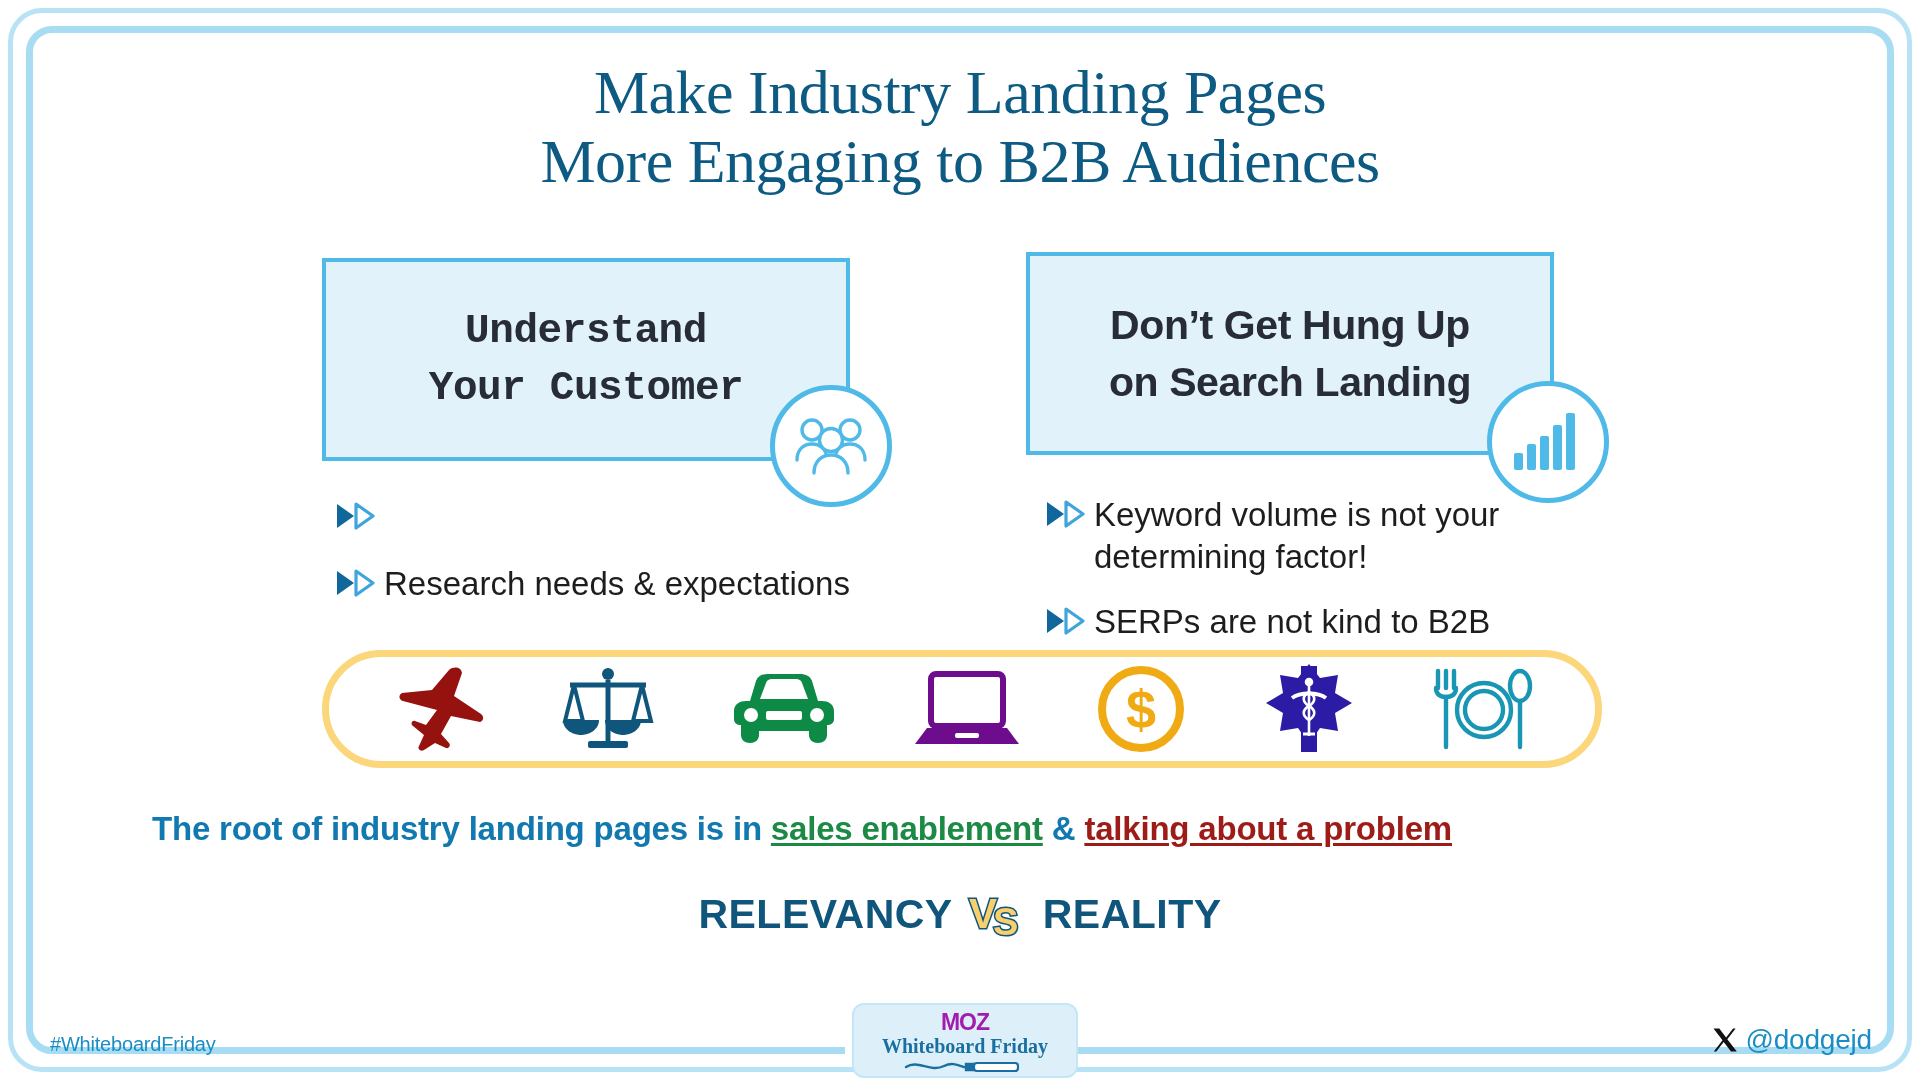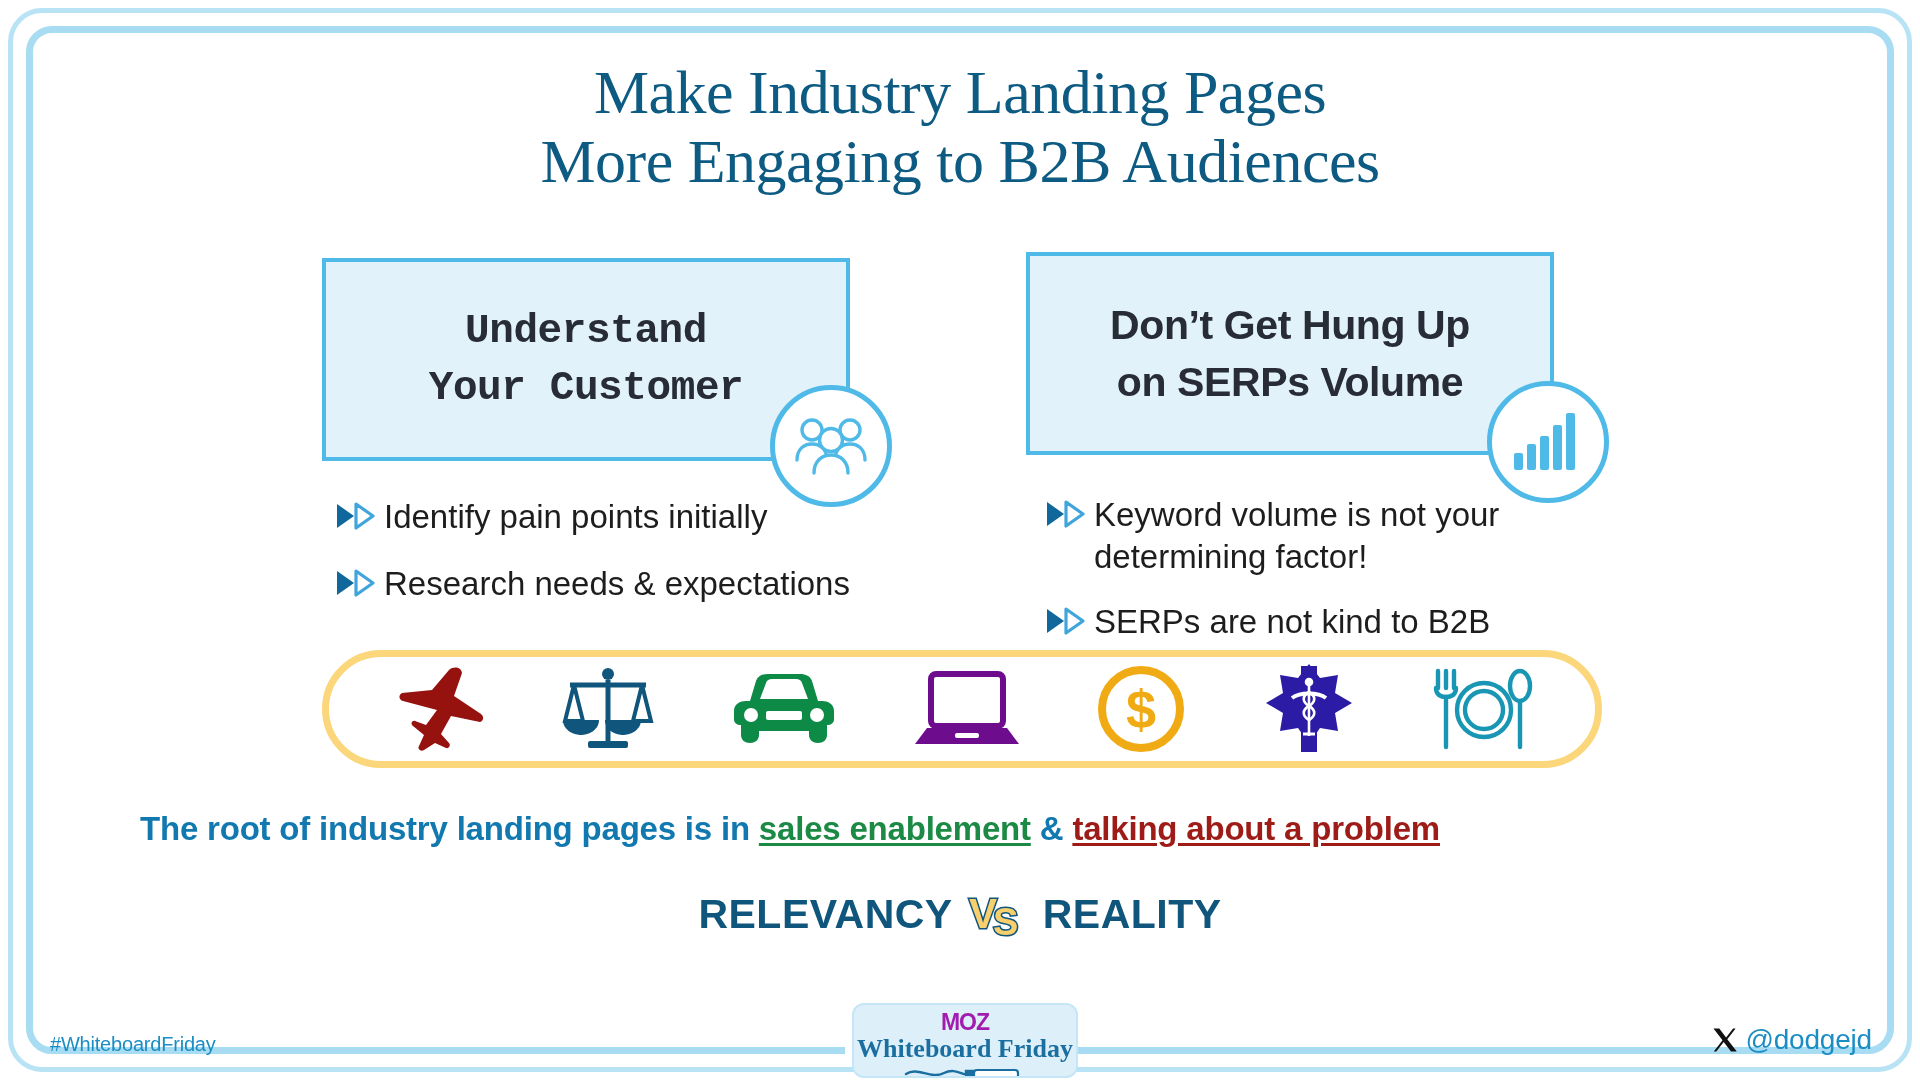--- a/index.html
+++ b/index.html
@@ -141,21 +141,21 @@
     display: flex;
     align-items: center;
     justify-content: space-around;
     padding: 0 24px;
   }
   .strip-icon { display: flex; align-items: center; justify-content: center; }
 
   
   .root-line {
     position: absolute;
-    left: 4px;
+    left: 16px;
     top: 810px;
     width: 1572px;
     text-align: center;
     font-size: 33px;
     font-weight: bold;
     color: #1179af;
     letter-spacing: -0.2px;
   }
   .root-line .hl-green { color: #1c8a45; text-decoration: underline; text-underline-offset: 3px; }
   .root-line .hl-red   { color: #9e1c18; text-decoration: underline; text-underline-offset: 3px; }
@@ -230,21 +230,21 @@
     font-family: "Liberation Sans", sans-serif;
     font-weight: bold;
     font-size: 23px;
     color: #a21caf;
     letter-spacing: -1px;
     line-height: 1;
   }
   .moz-sub {
     font-family: "Liberation Serif", serif;
     font-weight: bold;
-    font-size: 26px;
+    font-size: 20px;
     color: #1a6fa0;
     line-height: 1.1;
     margin-top: 1px;
     text-align: center;
   }
   .moz-marker { margin-top: 1px; }
 </style>
 </head>
 <body>
 
@@ -274,21 +274,21 @@
         <path d="M44 49 C44 38 51 33 59 33 C67 33 74 38 74 49"></path>
 
         <circle cx="40" cy="29" r="11.5" fill="#ffffff"></circle>
         <path d="M23 62 C23 50 31 44 40 44 C49 44 57 50 57 62" fill="#ffffff"></path>
       </svg>
     </span>
   </div>
 
   <div class="hbox" id="box-right">
     <span>Don’t Get Hung Up</span>
-    <span>on SERPs Volume</span>
+    <span>on Search Landing</span>
   </div>
 
   <div class="badge-circle" id="badge-chart">
     <span>
       <svg width="74" height="62" viewBox="0 0 74 62" fill="#4fb9e8">
         <rect x="3" y="44" width="9" height="17" rx="2"></rect>
         <rect x="16" y="35" width="9" height="26" rx="2"></rect>
         <rect x="29" y="27" width="9" height="34" rx="2"></rect>
         <rect x="42" y="16" width="9" height="45" rx="2"></rect>
         <rect x="55" y="4" width="9" height="57" rx="2"></rect>
@@ -298,21 +298,20 @@
 
   <div class="bullets" id="bullets-left">
 
     <div class="bullet-row">
       <span class="bullet-mark">
         <svg width="40" height="30" viewBox="0 0 40 30">
           <polygon points="1,3 18,15 1,27" fill="#10679b"></polygon>
           <polygon points="20,3 37,15 20,27" fill="none" stroke="#3fa5dc" stroke-width="3.2" stroke-linejoin="round"></polygon>
         </svg>
       </span>
-      <span class="bullet-text">Identify pain points initially</span>
     </div>
 
     <div class="bullet-row">
       <span class="bullet-mark">
         <svg width="40" height="30" viewBox="0 0 40 30">
           <polygon points="1,3 18,15 1,27" fill="#10679b"></polygon>
           <polygon points="20,3 37,15 20,27" fill="none" stroke="#3fa5dc" stroke-width="3.2" stroke-linejoin="round"></polygon>
         </svg>
       </span>
       <span class="bullet-text">Research needs &amp; expectations</span>

